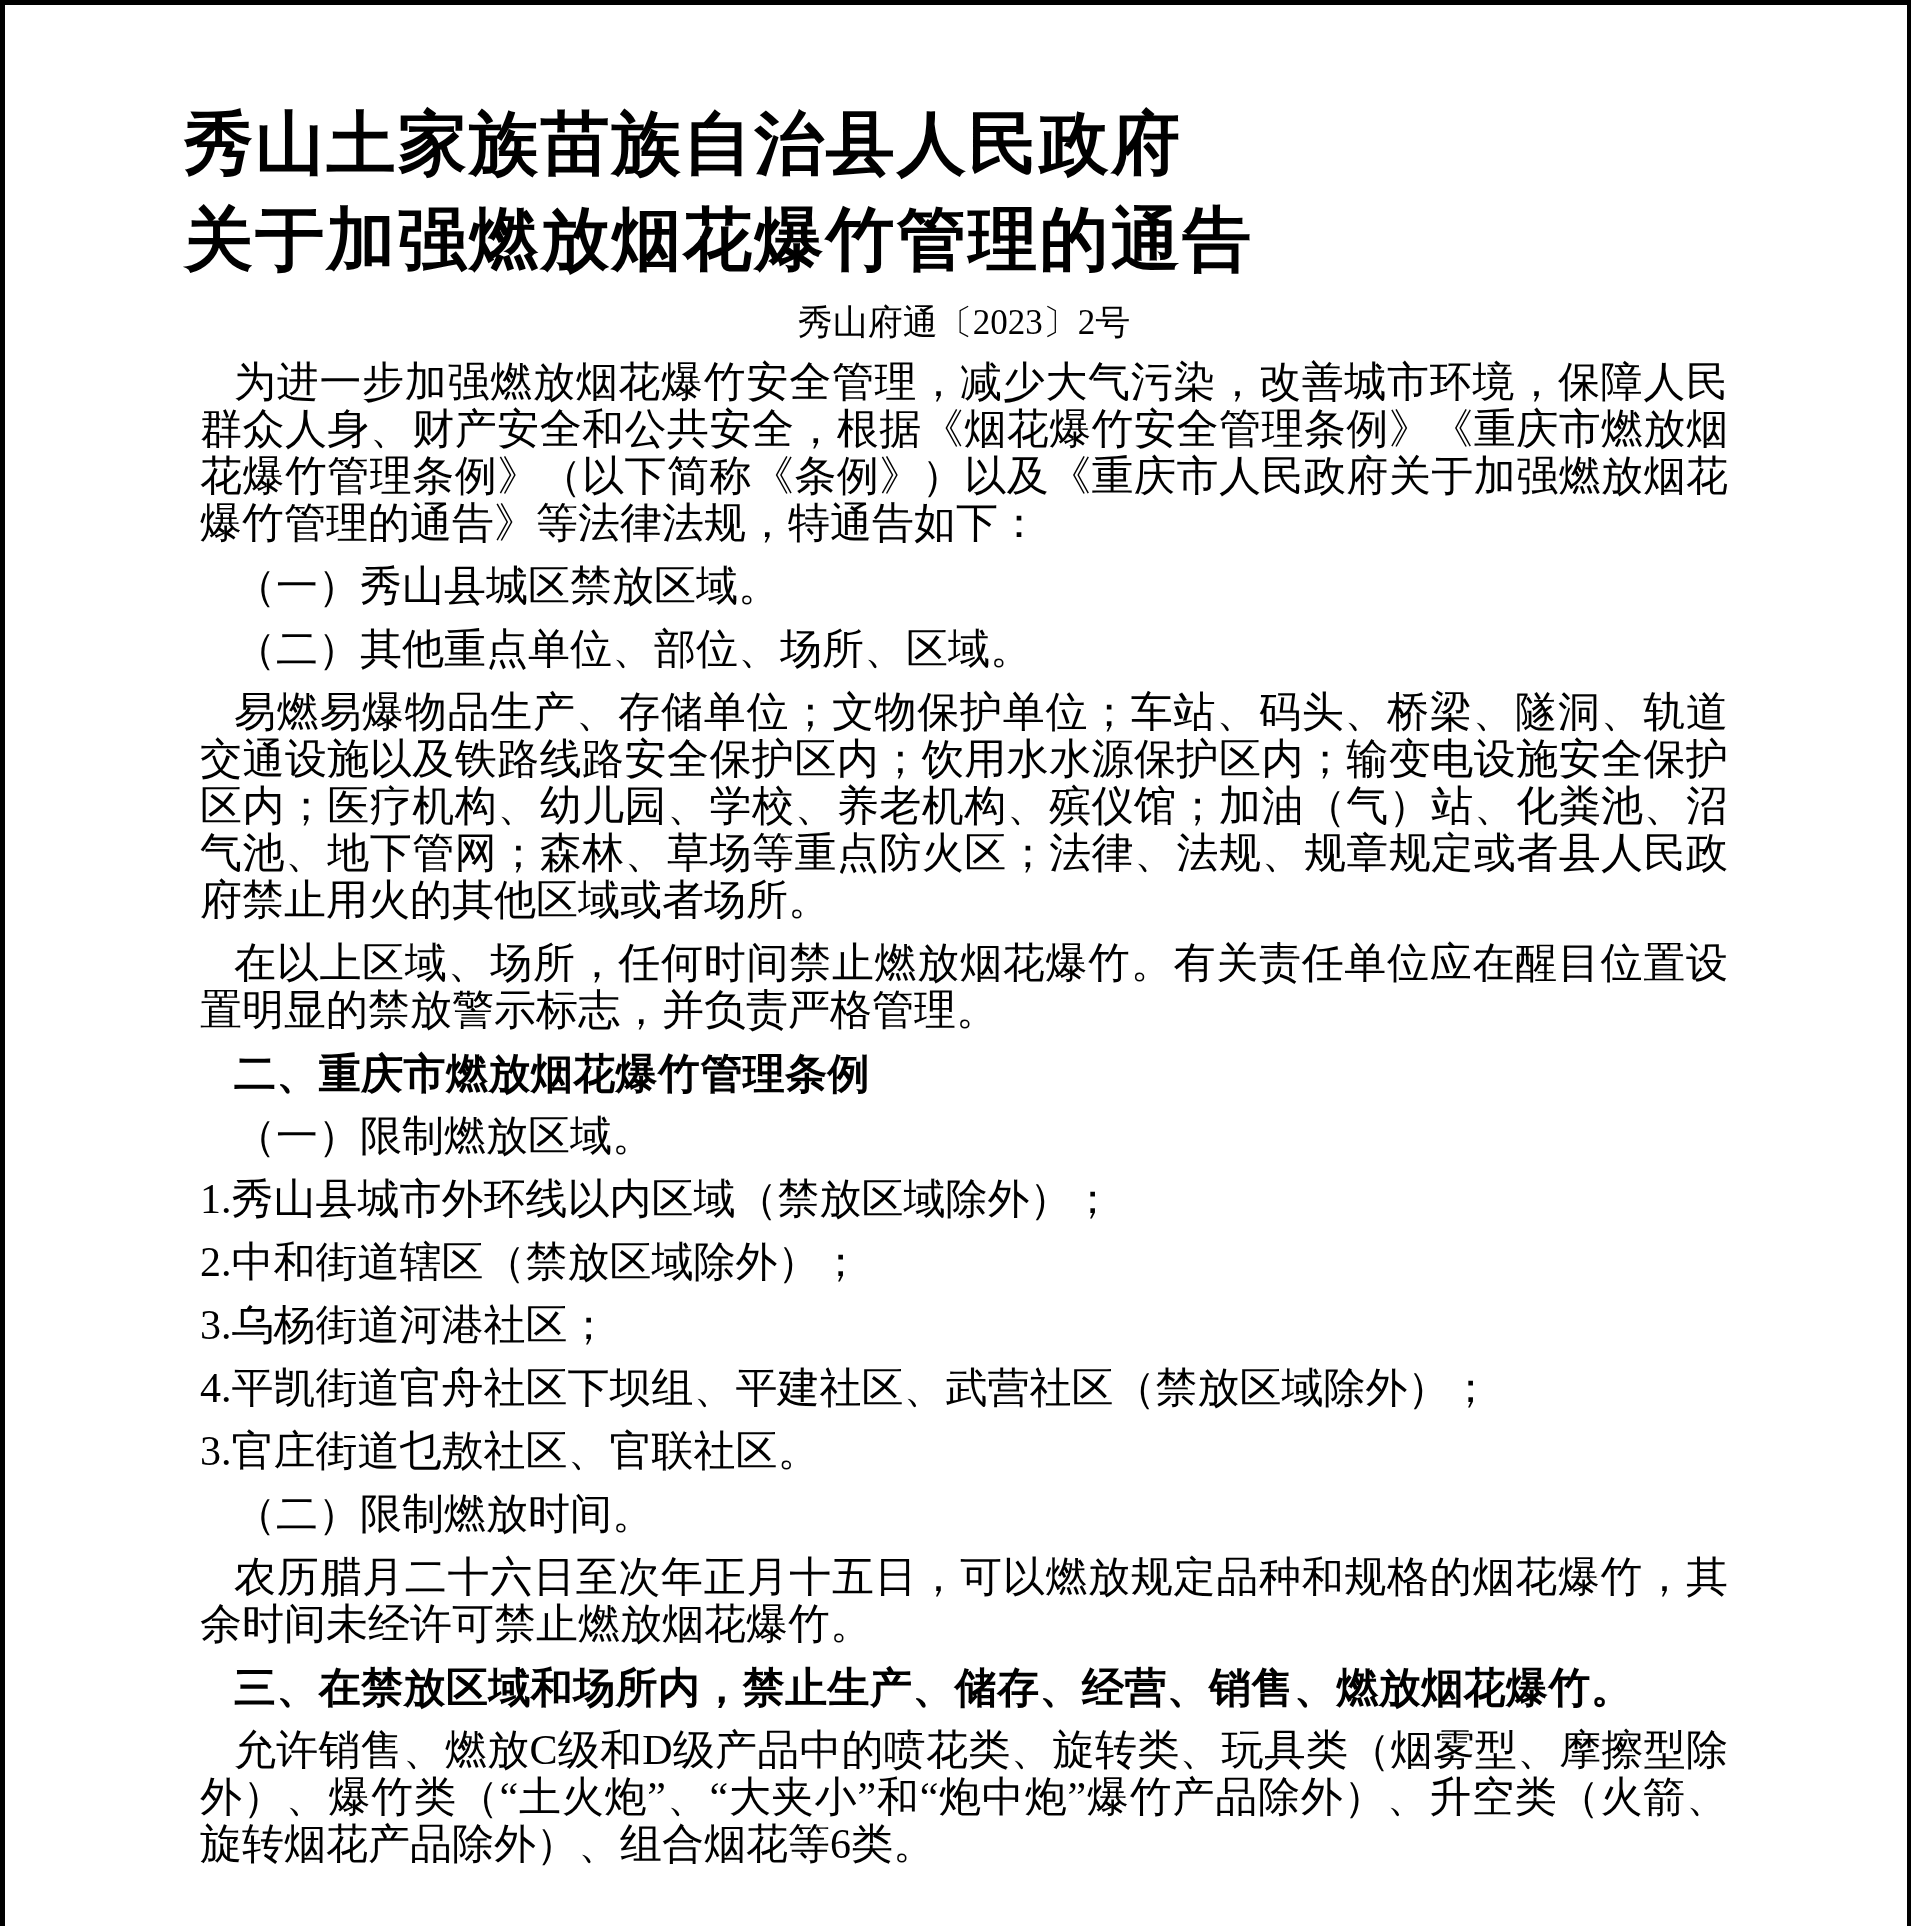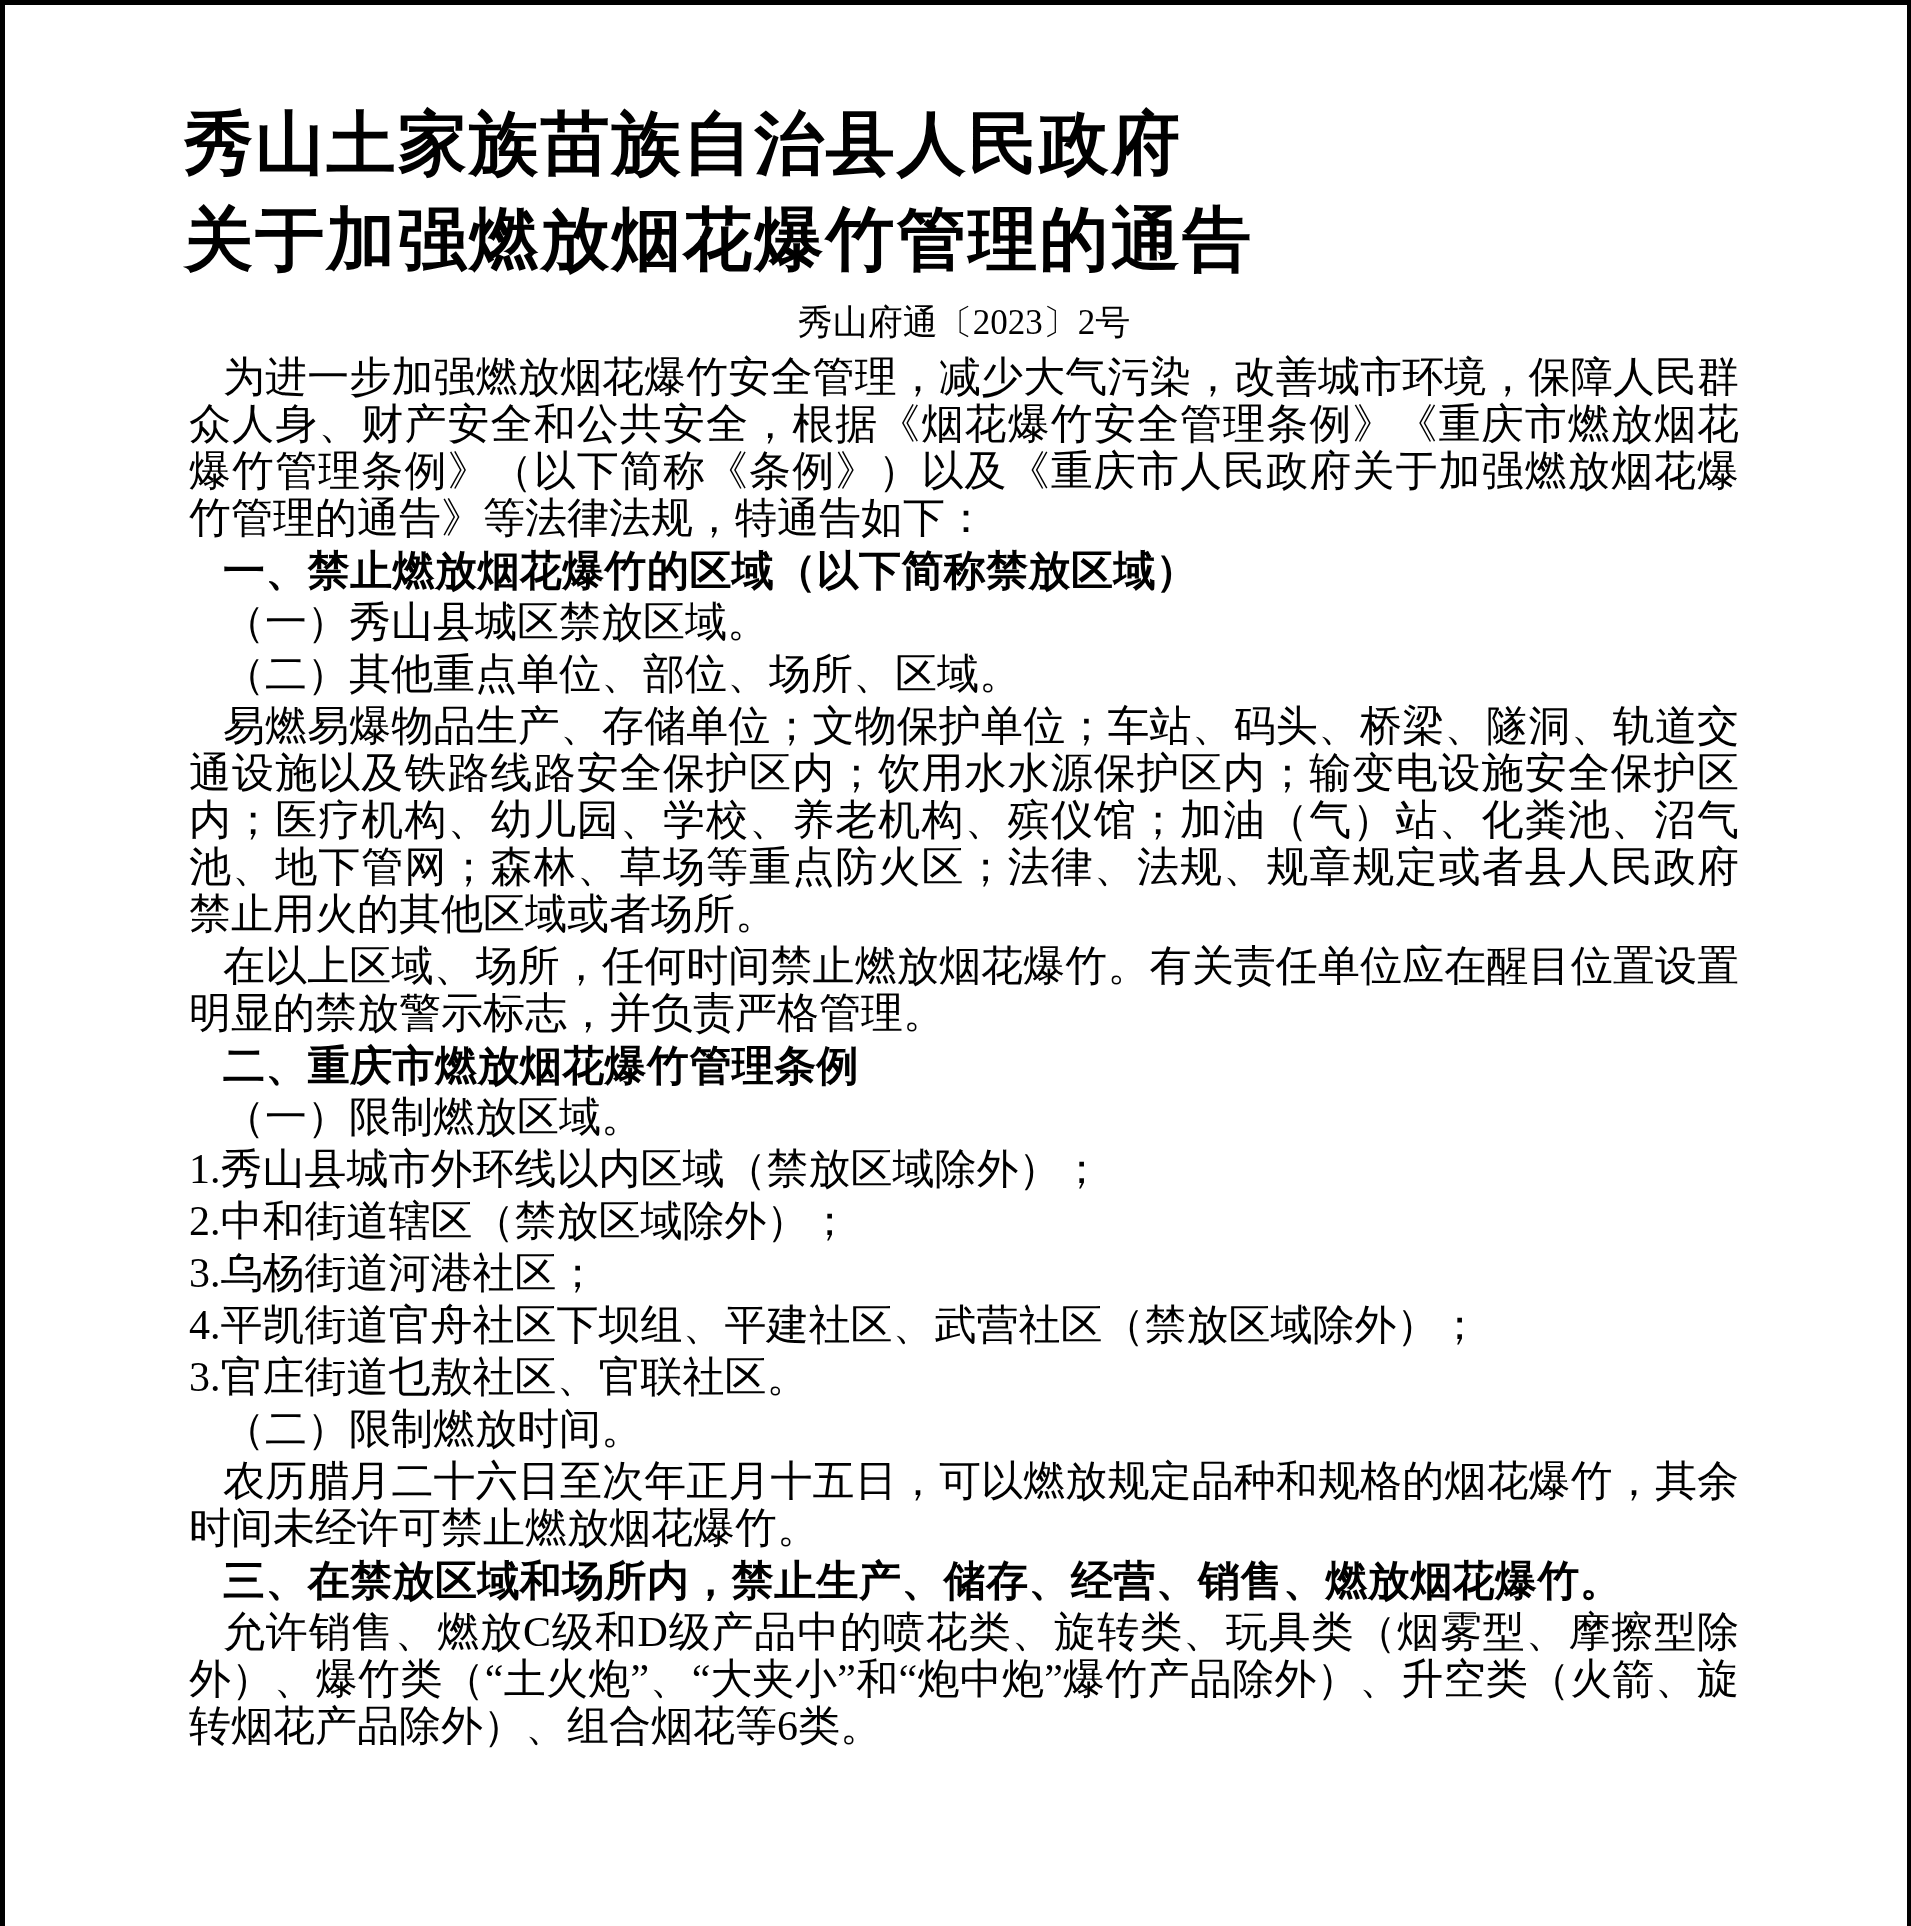--- a/index.html
+++ b/index.html
@@ -48,21 +48,21 @@
   }
   .body-text {
     margin-top: 10.8px;
     font-size: 42px;
     line-height: 47px;
     text-align: justify;
     text-justify: inter-character;
     word-break: break-all;
   }
   .body-text p.para {
-    margin: 5px;
+    margin: 16px;
     padding: 0;
     text-align-last: left;
   }
   .body-text p.indent {
     text-indent: 34px;
   }
   .body-text p.bold {
     font-weight: 700;
     font-family: "Liberation Sans", "DejaVu Sans", sans-serif;
     letter-spacing: 0.4px;
@@ -76,21 +76,20 @@
 
     <h1 class="title">
       <span>秀山土家族苗族自治县人民政府</span><br>
       <span>关于加强燃放烟花爆竹管理的通告</span>
     </h1>
 
     <p class="doc-number">秀山府通〔2023〕2号</p>
 
     <div class="body-text">
         <p class="para indent">为进一步加强燃放烟花爆竹安全管理，减少大气污染，改善城市环境，保障人民群众人身、财产安全和公共安全，根据《烟花爆竹安全管理条例》《重庆市燃放烟花爆竹管理条例》（以下简称《条例》）以及《重庆市人民政府关于加强燃放烟花爆竹管理的通告》等法律法规，特通告如下：</p>
-        <p class="para bold indent">一、禁止燃放烟花爆竹的区域（以下简称禁放区域）</p>
         <p class="para indent">（一）秀山县城区禁放区域。</p>
         <p class="para indent">（二）其他重点单位、部位、场所、区域。</p>
         <p class="para indent">易燃易爆物品生产、存储单位；文物保护单位；车站、码头、桥梁、隧洞、轨道交通设施以及铁路线路安全保护区内；饮用水水源保护区内；输变电设施安全保护区内；医疗机构、幼儿园、学校、养老机构、殡仪馆；加油（气）站、化粪池、沼气池、地下管网；森林、草场等重点防火区；法律、法规、规章规定或者县人民政府禁止用火的其他区域或者场所。</p>
         <p class="para indent">在以上区域、场所，任何时间禁止燃放烟花爆竹。有关责任单位应在醒目位置设置明显的禁放警示标志，并负责严格管理。</p>
         <p class="para bold indent">二、重庆市燃放烟花爆竹管理条例</p>
         <p class="para indent">（一）限制燃放区域。</p>
         <p class="para">1.秀山县城市外环线以内区域（禁放区域除外）；</p>
         <p class="para">2.中和街道辖区（禁放区域除外）；</p>
         <p class="para">3.乌杨街道河港社区；</p>
         <p class="para">4.平凯街道官舟社区下坝组、平建社区、武营社区（禁放区域除外）；</p>

